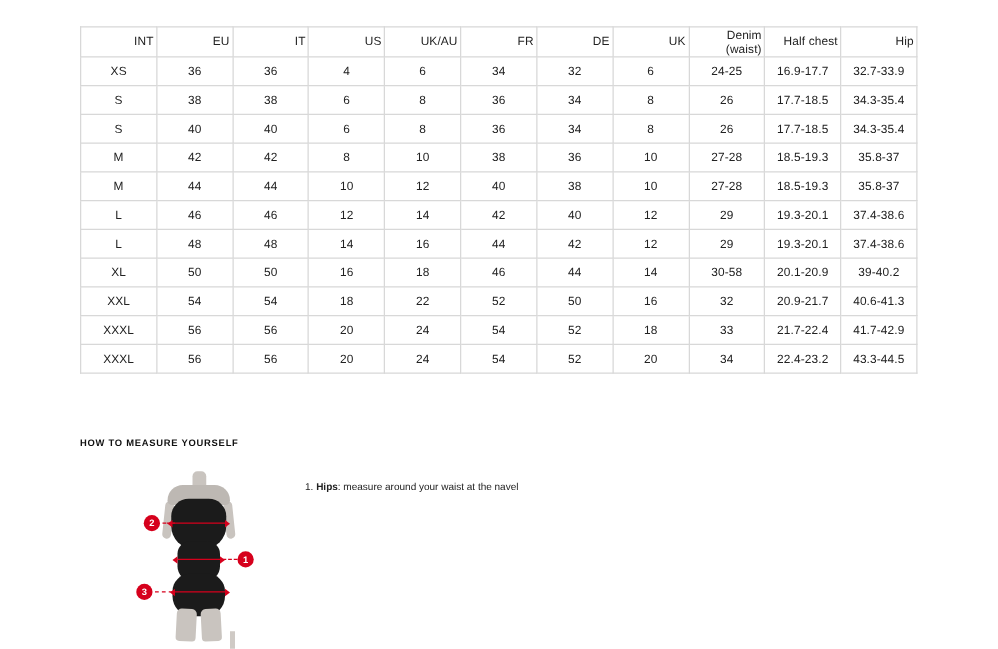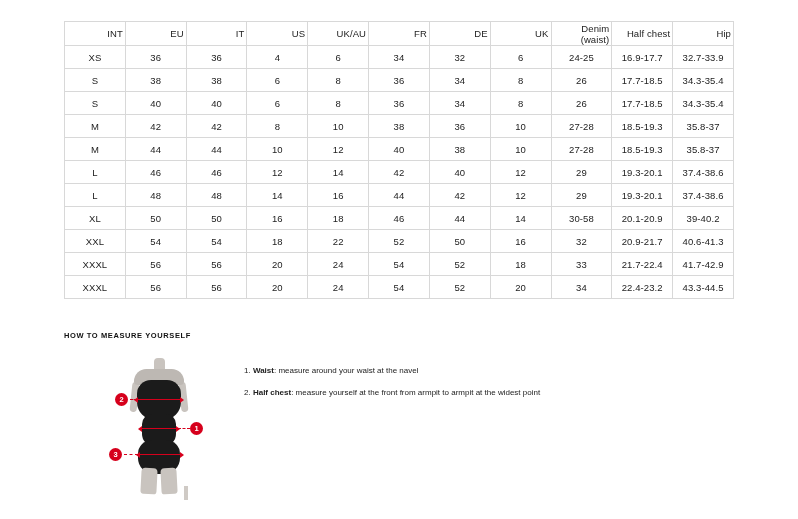--- a/index.html
+++ b/index.html
@@ -43,21 +43,21 @@
   table.size-table thead th {
     font-weight: normal;
     height: 23px;
     text-align: right;
   }
 
   
   .measure-section {
     position: absolute;
     left: 64px;
-    top: 331px;
+    top: 350px;
     width: 700px;
   }
   .measure-title {
     font-size: 7.5px;
     font-weight: bold;
     letter-spacing: 0.6px;
     color: #111;
     margin-bottom: 14px;
   }
   .measure-body {
@@ -405,21 +405,17 @@
       <div class="dashed" style="left:74px; top:74px; width:12px;"></div>
 
       <div class="arrow-line" style="left:36px; top:100px; width:40px;"></div>
       <div class="marker" style="left:5px; top:94px;">3</div>
       <div class="dashed" style="left:20px; top:100px; width:14px;"></div>
     </div>
 
     <div class="measure-list">
       <div class="measure-item">
         <span>1.</span>
-        <b>Waist</b><span>: measure around your waist at the navel</span>
-      </div>
-      <div class="measure-item">
-        <span>2.</span>
-        <b>Half chest</b><span>: measure yourself at the front from armpit to armpit at the widest point</span>
+        <b>Hips</b><span>: measure around your waist at the navel</span>
       </div>
     </div>
   </div>
 </div>
 
 </body></html>

